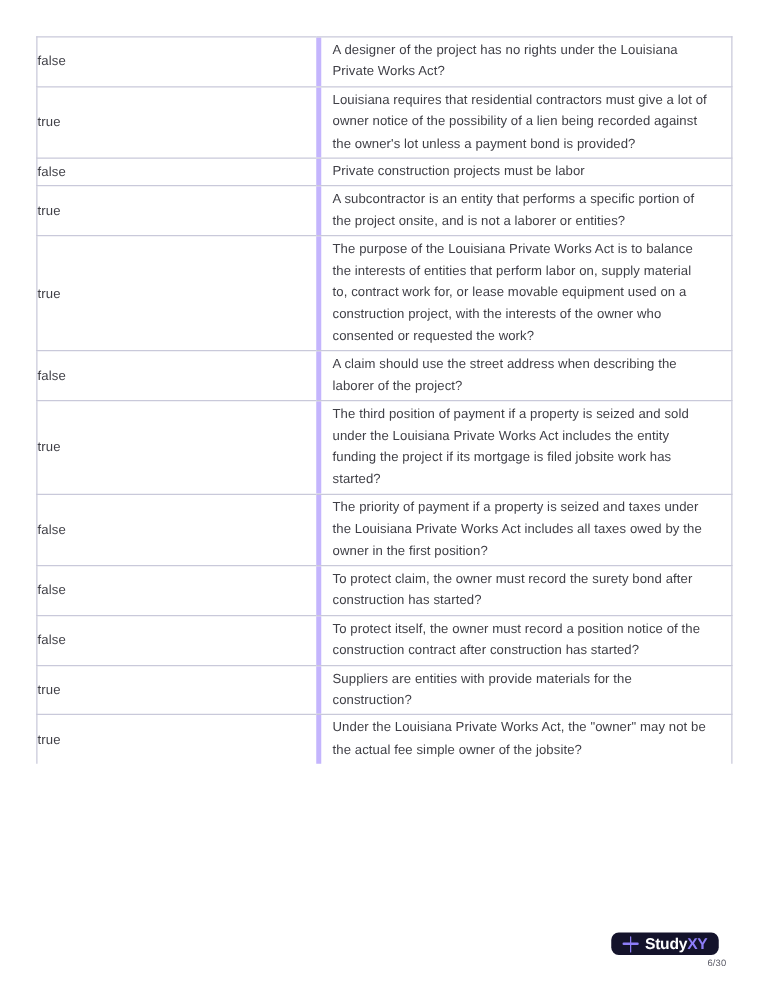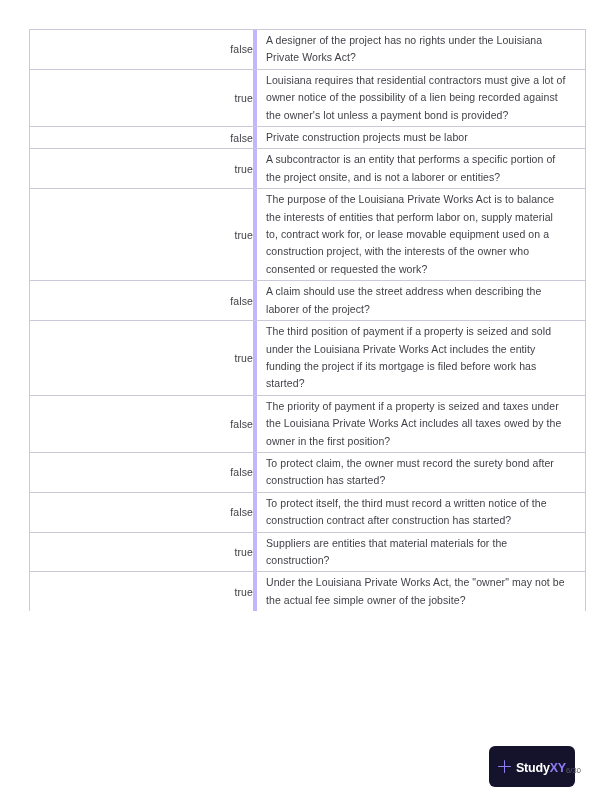--- a/index.html
+++ b/index.html
@@ -46,21 +46,21 @@
     vertical-align: middle;
   }
 
   #qa-table tr:last-child td {
     border-bottom: none;
   }
 
   td.answer-cell {
     width: 223px;
     border-left: 1px solid #c9c9da;
-    text-align: right;
+    text-align: left;
   }
 
   td.question-cell {
     width: 332px;
     border-right: 1px solid #c9c9da;
     padding: 11px 0 11px 0;
   }
 
   .answer-text {
     display: block;
@@ -84,21 +84,21 @@
     line-height: 17.4px;
     letter-spacing: 0.08px;
   }
 
   
   #brand-badge {
     position: absolute;
     left: 489px;
     top: 746px;
     width: 86px;
-    height: 41px;
+    height: 18px;
     background: #14132b;
     border-radius: 6px;
     display: flex;
     align-items: center;
     justify-content: center;
     gap: 5px;
   }
 
   #brand-badge .plus-icon {
     display: block;
@@ -212,21 +212,21 @@
               <span class="question-text">A claim should use the street address when describing the laborer of the project?</span>
             </span>
           </td>
         </tr>
         <tr>
           <td class="answer-cell">
             <span class="answer-text">true</span>
           </td>
           <td class="question-cell">
             <span class="question-inner">
-              <span class="question-text">The third position of payment if a property is seized and sold under the Louisiana Private Works Act includes the entity funding the project if its mortgage is filed before work has started?</span>
+              <span class="question-text">The third position of payment if a property is seized and sold under the Louisiana Private Works Act includes the entity funding the project if its mortgage is filed jobsite work has started?</span>
             </span>
           </td>
         </tr>
         <tr>
           <td class="answer-cell">
             <span class="answer-text">false</span>
           </td>
           <td class="question-cell">
             <span class="question-inner">
               <span class="question-text">The priority of payment if a property is seized and taxes under the Louisiana Private Works Act includes all taxes owed by the owner in the first position?</span>
@@ -242,31 +242,31 @@
               <span class="question-text">To protect claim, the owner must record the surety bond after construction has started?</span>
             </span>
           </td>
         </tr>
         <tr>
           <td class="answer-cell">
             <span class="answer-text">false</span>
           </td>
           <td class="question-cell">
             <span class="question-inner">
-              <span class="question-text">To protect itself, the third must record a written notice of the construction contract after construction has started?</span>
-            </span>
-          </td>
-        </tr>
-        <tr>
-          <td class="answer-cell">
-            <span class="answer-text">true</span>
-          </td>
-          <td class="question-cell">
-            <span class="question-inner">
-              <span class="question-text">Suppliers are entities that material materials for the construction?</span>
+              <span class="question-text">To protect itself, the owner must record a position notice of the construction contract after construction has started?</span>
+            </span>
+          </td>
+        </tr>
+        <tr>
+          <td class="answer-cell">
+            <span class="answer-text">true</span>
+          </td>
+          <td class="question-cell">
+            <span class="question-inner">
+              <span class="question-text">Suppliers are entities with provide materials for the construction?</span>
             </span>
           </td>
         </tr>
         <tr>
           <td class="answer-cell">
             <span class="answer-text">true</span>
           </td>
           <td class="question-cell">
             <span class="question-inner">
               <span class="question-text">Under the Louisiana Private Works Act, the "owner" may not be the actual fee simple owner of the jobsite?</span>

